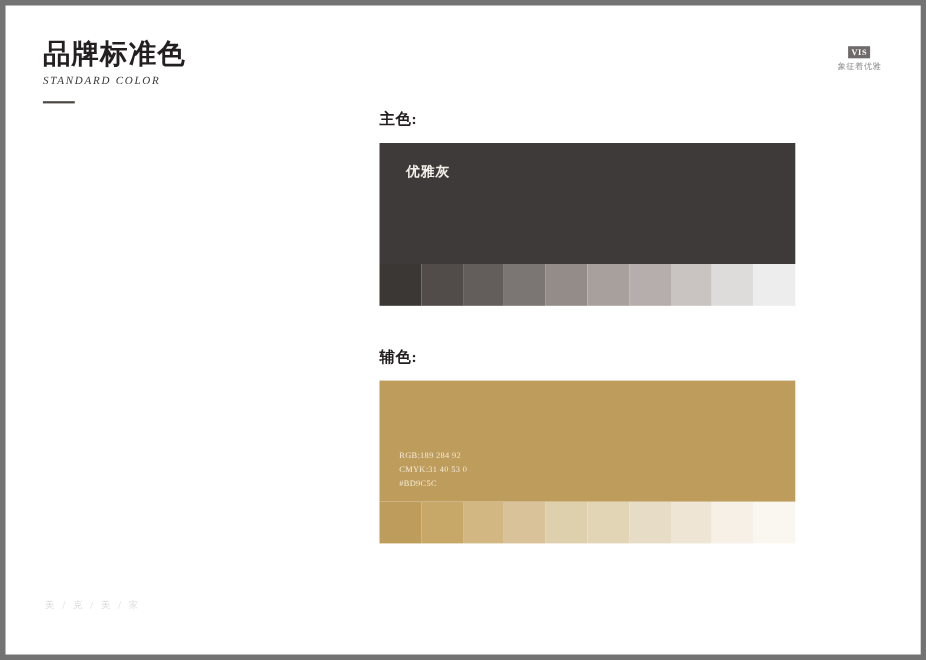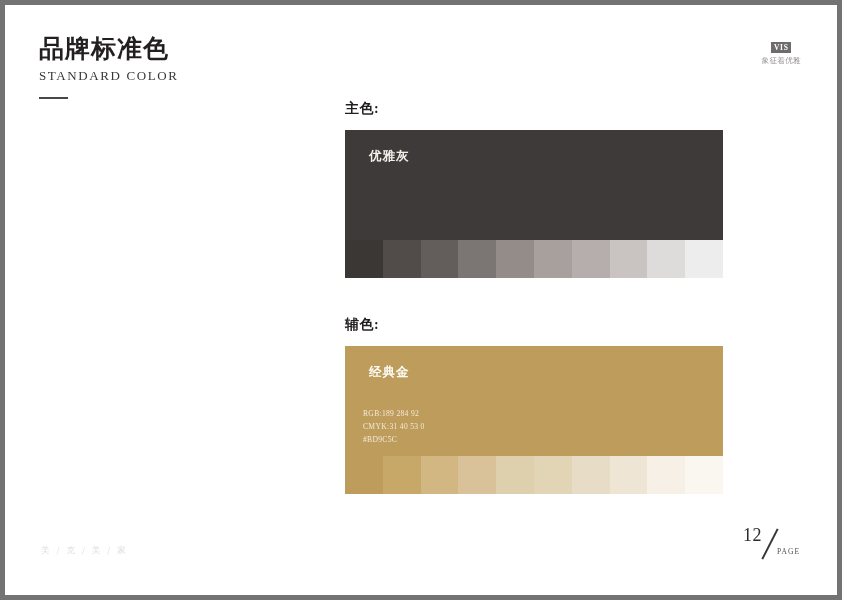--- a/index.html
+++ b/index.html
@@ -32,26 +32,27 @@
     font-family: "DejaVu Serif", "Liberation Serif", serif;
     font-size: 25px;
     font-weight: 700;
     color: #231f20;
     letter-spacing: 1px;
     line-height: 1.15;
     white-space: nowrap;
   }
   .title-en {
     font-family: "Liberation Serif", "DejaVu Serif", serif;
-    font-size: 13px;
+    font-size: 10px;
     font-weight: 400;
     color: #3b3736;
     letter-spacing: 1.6px;
     margin-top: 4px;
     white-space: nowrap;
+    font-style: italic;
   }
   .title-rule {
     width: 29px;
     height: 2px;
     background: #4a4644;
     margin-top: 13px;
   }
 
   
   .vis-badge {
@@ -244,21 +245,20 @@
           <span style="background: rgb(222, 220, 218);"></span>
           <span style="background: rgb(238, 237, 237);"></span>
         </div>
     </div>
 
     <div class="group-gap"></div>
 
     <div class="section-label">辅色:</div>
     <div class="swatch-group">
       <div class="swatch-main on-gold" style="background: rgb(189, 156, 92);">
-        <div class="swatch-name">经典金</div>
         <div class="swatch-specs">
           <div>RGB:189  284  92</div>
           <div>CMYK:31  40  53  0</div>
           <div>#BD9C5C</div>
         </div>
       </div>
       <div class="tint-strip">
           <span style="background: rgb(189, 156, 92);"></span>
           <span style="background: rgb(199, 168, 104);"></span>
           <span style="background: rgb(210, 183, 131);"></span>
@@ -277,19 +277,14 @@
   <div class="footer-brand">
       <span>美</span>
       <span class="sep">/</span>
       <span>克</span>
       <span class="sep">/</span>
       <span>美</span>
       <span class="sep">/</span>
       <span>家</span>
     </div>
 
-  <div class="page-num">
-    <span class="num">12</span>
-    <span class="slash"></span>
-    <span class="pg-label">PAGE</span>
-  </div>
 
 </div>
 
 </body></html>

